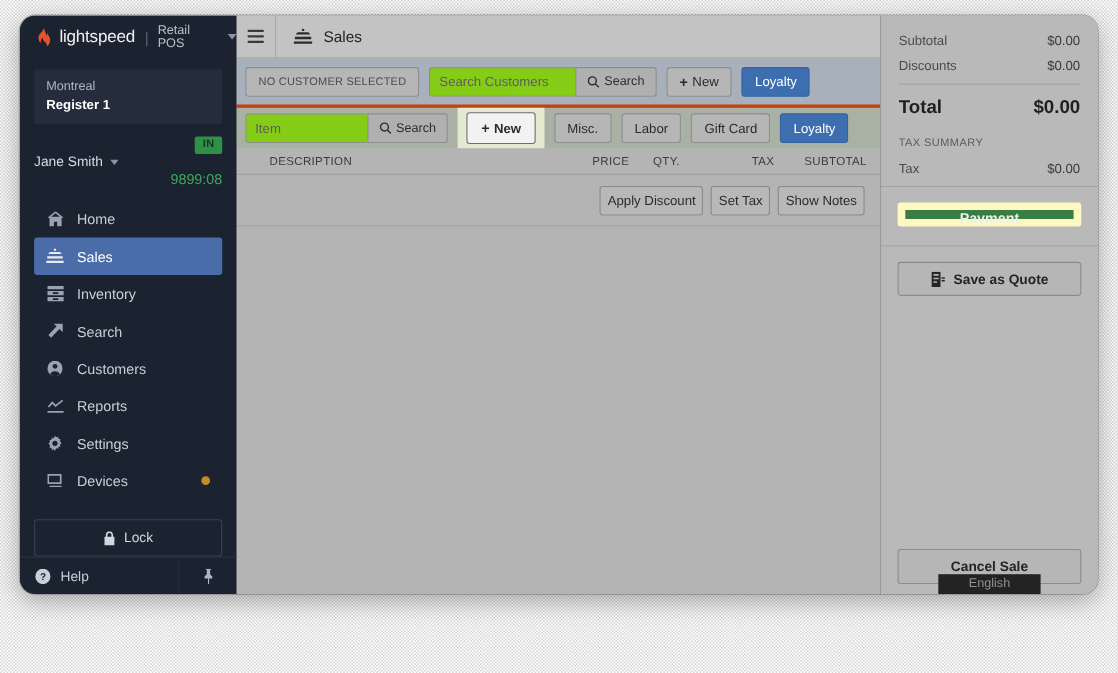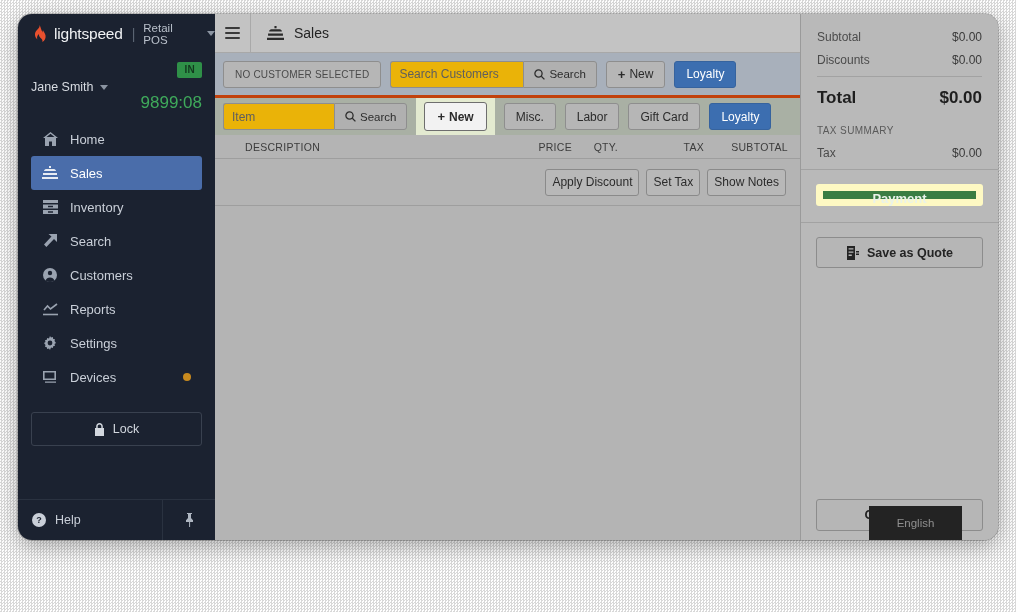--- a/index.html
+++ b/index.html
@@ -106,21 +106,21 @@
   .in-badge {
     background: #2f9048;
     color: #12381e;
     font-size: 10px;
     font-weight: bold;
     letter-spacing: .3px;
     padding: 2px 7px 3px 7px;
     border-radius: 2px;
     line-height: 11px;
   }
-  .clock { font-size: 17px; color: #3faa5b; margin-top: 13px; }
+  .clock { font-size: 13px; color: #3faa5b; margin-top: 13px; }
 
   .nav { margin-top: 14px; }
   .nav-item {
     height: 34px;
     margin: 0 13px;
     padding: 0 11px;
     display: flex;
     align-items: center;
     gap: 12px;
     border-radius: 3px;
@@ -252,21 +252,21 @@
     padding: 0 11px;
     cursor: pointer;
   }
 
   .input-group { display: flex; align-items: stretch; height: 27px; }
   .ig-input {
     width: 111px;
     border: 1px solid #8e8e8e;
     border-right: none;
     border-radius: 3px 0 0 3px;
-    background: #eab308;
+    background: #84cc16;
     color: #3a3a3a;
     font-size: 12px;
     padding: 0 8px;
     font-family: inherit;
     outline: none;
   }
   .ig-input::placeholder { color: #5e5e5e; opacity: 1; }
   .ig-input.wide { width: 133px; }
   .ig-btn {
     border: 1px solid #8e8e8e;
@@ -444,24 +444,24 @@
     color: #242424;
     font-size: 12.5px;
     font-weight: bold;
     cursor: pointer;
     font-family: inherit;
   }
 
   
   .lang-overlay {
     position: absolute;
-    left: 68px;
+    left: 52px;
     bottom: 0;
     width: 93px;
-    height: 34px;
+    height: 18px;
     background: #232323;
     color: #8f8f8f;
     font-size: 11.5px;
     display: flex;
     align-items: center;
     justify-content: center;
     z-index: 5;
   }
 
   svg { display: block; }
@@ -484,20 +484,24 @@
       <span class="brand-name">lightspeed</span>
       <span class="brand-sep">|</span>
       <span class="brand-sub">Retail POS</span>
       <span class="brand-caret">
         <svg width="8" height="5" viewBox="0 0 8 5">
             <path d="M0 0l4 5 4-5z" fill="#8b94a1"></path>
           </svg>
       </span>
     </div>
 
+    <div class="register-box">
+      <div class="register-loc">Montreal</div>
+      <div class="register-name">Register 1</div>
+    </div>
 
     <div class="user-row">
       <span class="user-name">Jane Smith</span>
       <span class="user-caret">
         <svg width="8" height="5" viewBox="0 0 8 5">
             <path d="M0 0l4 5 4-5z" fill="#8b94a1"></path>
           </svg>
       </span>
       <div class="clock-stack">
         <span class="in-badge">IN</span>

